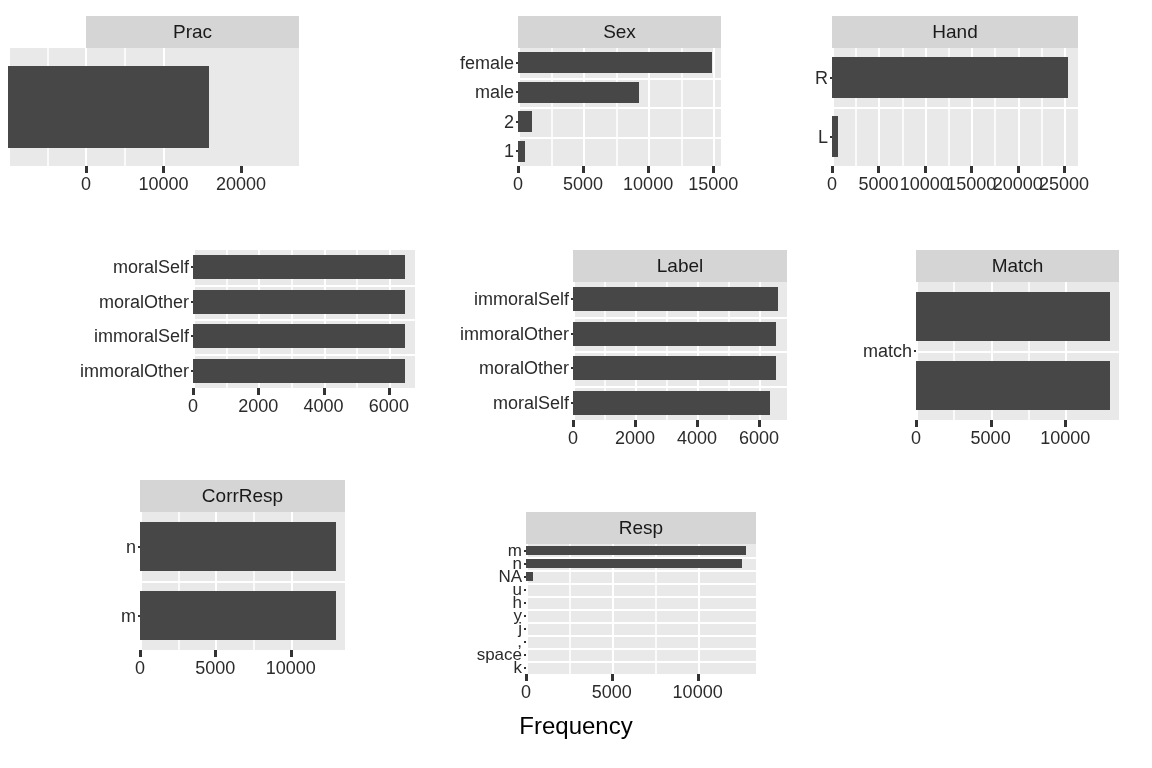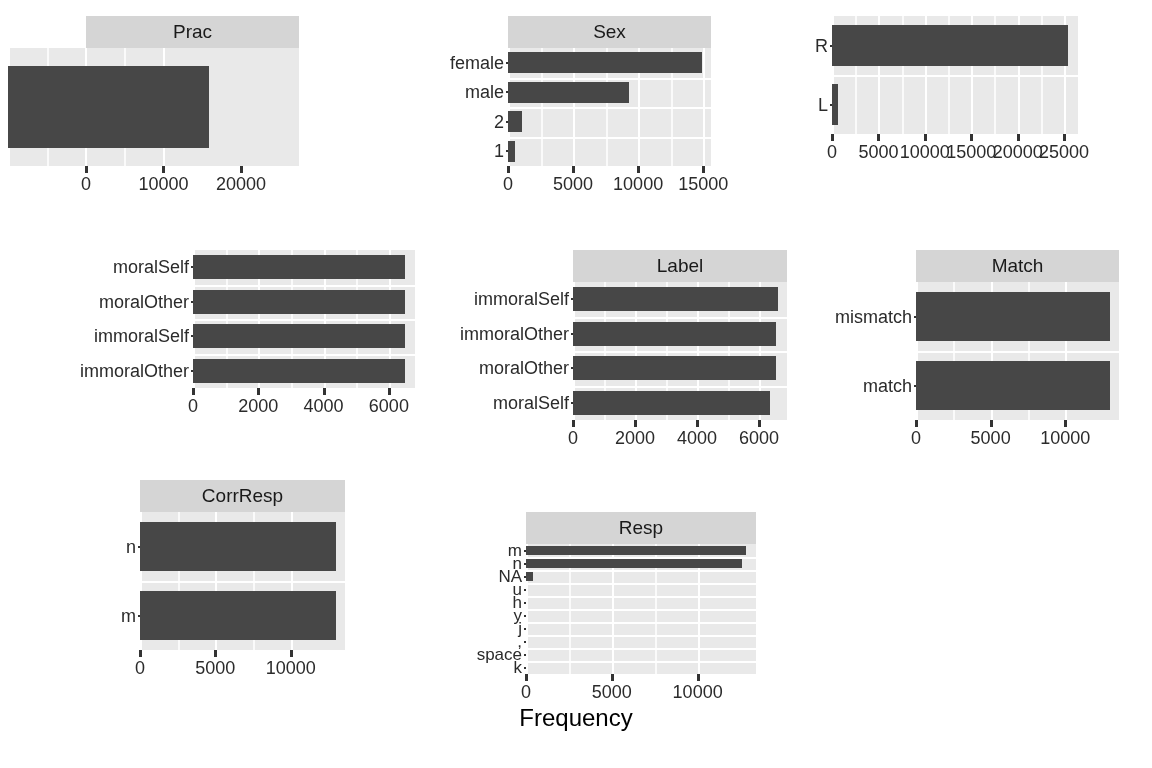--- a/index.html
+++ b/index.html
@@ -81,21 +81,21 @@
           <div class="tick" style="left: 0px;"></div>
           <div class="tlabel" style="left: 0px;">0</div>
           <div class="tick" style="left: 77.4545px;"></div>
           <div class="tlabel" style="left: 77.4545px;">10000</div>
           <div class="tick" style="left: 154.909px;"></div>
           <div class="tlabel" style="left: 154.909px;">20000</div>
         </div>
       </div>
   </div>
   <div class="cell">
-    <div class="facet" id="facet-1" style="left: 8px; top: 16px; width: 319px;">
+    <div class="facet" id="facet-1" style="left: 18px; top: 16px; width: 319px;">
         <div class="strip" style="margin-left: 116px; width: 203px;">Sex</div>
         <div class="plotrow" style="height: 118px;">
           <div class="ylabels" style="width: 116px; height: 118px;">
             <div class="ylab" style="height: 29.5px;">female</div>
             <div class="ylab" style="height: 29.5px;">male</div>
             <div class="ylab" style="height: 29.5px;">2</div>
             <div class="ylab" style="height: 29.5px;">1</div>
           </div>
           <div class="panel" style="width: 203px; height: 118px;">
             <div class="vgrid" style="left: 0px;"></div>
@@ -121,20 +121,21 @@
           <div class="tlabel" style="left: 65.0641px;">5000</div>
           <div class="tick" style="left: 130.128px;"></div>
           <div class="tlabel" style="left: 130.128px;">10000</div>
           <div class="tick" style="left: 195.192px;"></div>
           <div class="tlabel" style="left: 195.192px;">15000</div>
         </div>
       </div>
   </div>
   <div class="cell">
     <div class="facet" id="facet-2" style="left: 2px; top: 16px; width: 308px;">
+        <div class="strip" style="margin-left: 62px; width: 246px;">Hand</div>
         <div class="plotrow" style="height: 118px;">
           <div class="ylabels" style="width: 62px; height: 118px;">
             <div class="ylab" style="height: 59px;">R</div>
             <div class="ylab" style="height: 59px;">L</div>
           </div>
           <div class="panel" style="width: 246px; height: 118px;">
             <div class="vgrid" style="left: 0px;"></div>
             <div class="vgrid" style="left: 46.4151px;"></div>
             <div class="vgrid" style="left: 92.8302px;"></div>
             <div class="vgrid" style="left: 139.245px;"></div>
@@ -242,21 +243,20 @@
           <div class="tick" style="left: 186.087px;"></div>
           <div class="tlabel" style="left: 186.087px;">6000</div>
         </div>
       </div>
   </div>
   <div class="cell">
     <div class="facet" id="facet-5" style="left: 6px; top: 14px; width: 345px;">
         <div class="strip" style="margin-left: 142px; width: 203px;">Match</div>
         <div class="plotrow" style="height: 138px;">
           <div class="ylabels" style="width: 142px; height: 138px;">
-            <div class="ylab" style="height: 69px;">mismatch</div>
             <div class="ylab" style="height: 69px;">match</div>
           </div>
           <div class="panel" style="width: 203px; height: 138px;">
             <div class="vgrid" style="left: 0px;"></div>
             <div class="vgrid" style="left: 74.6324px;"></div>
             <div class="vgrid" style="left: 149.265px;"></div>
             <div class="vgrid" style="left: 37.3162px; opacity: 0.75;"></div>
             <div class="vgrid" style="left: 111.949px; opacity: 0.75;"></div>
             <div class="hgrid" style="top: 69px;"></div>
             <div class="bar" title="mismatch: 13000" style="width: 194.044px; height: 48.3px; top: 10.35px; background: rgb(71, 71, 71);"></div>
@@ -346,16 +346,16 @@
           <div class="tlabel" style="left: 85.8209px;">5000</div>
           <div class="tick" style="left: 171.642px;"></div>
           <div class="tlabel" style="left: 171.642px;">10000</div>
         </div>
       </div>
   </div>
   <div class="cell empty"></div>
 
   <div class="cell"></div>
   <div class="cell">
-    <div class="axis-title" style="top:8px;">Frequency</div>
+    <div class="axis-title" style="top:16px;">Frequency</div>
   </div>
   <div class="cell"></div>
 </div>
 
 </body></html>

